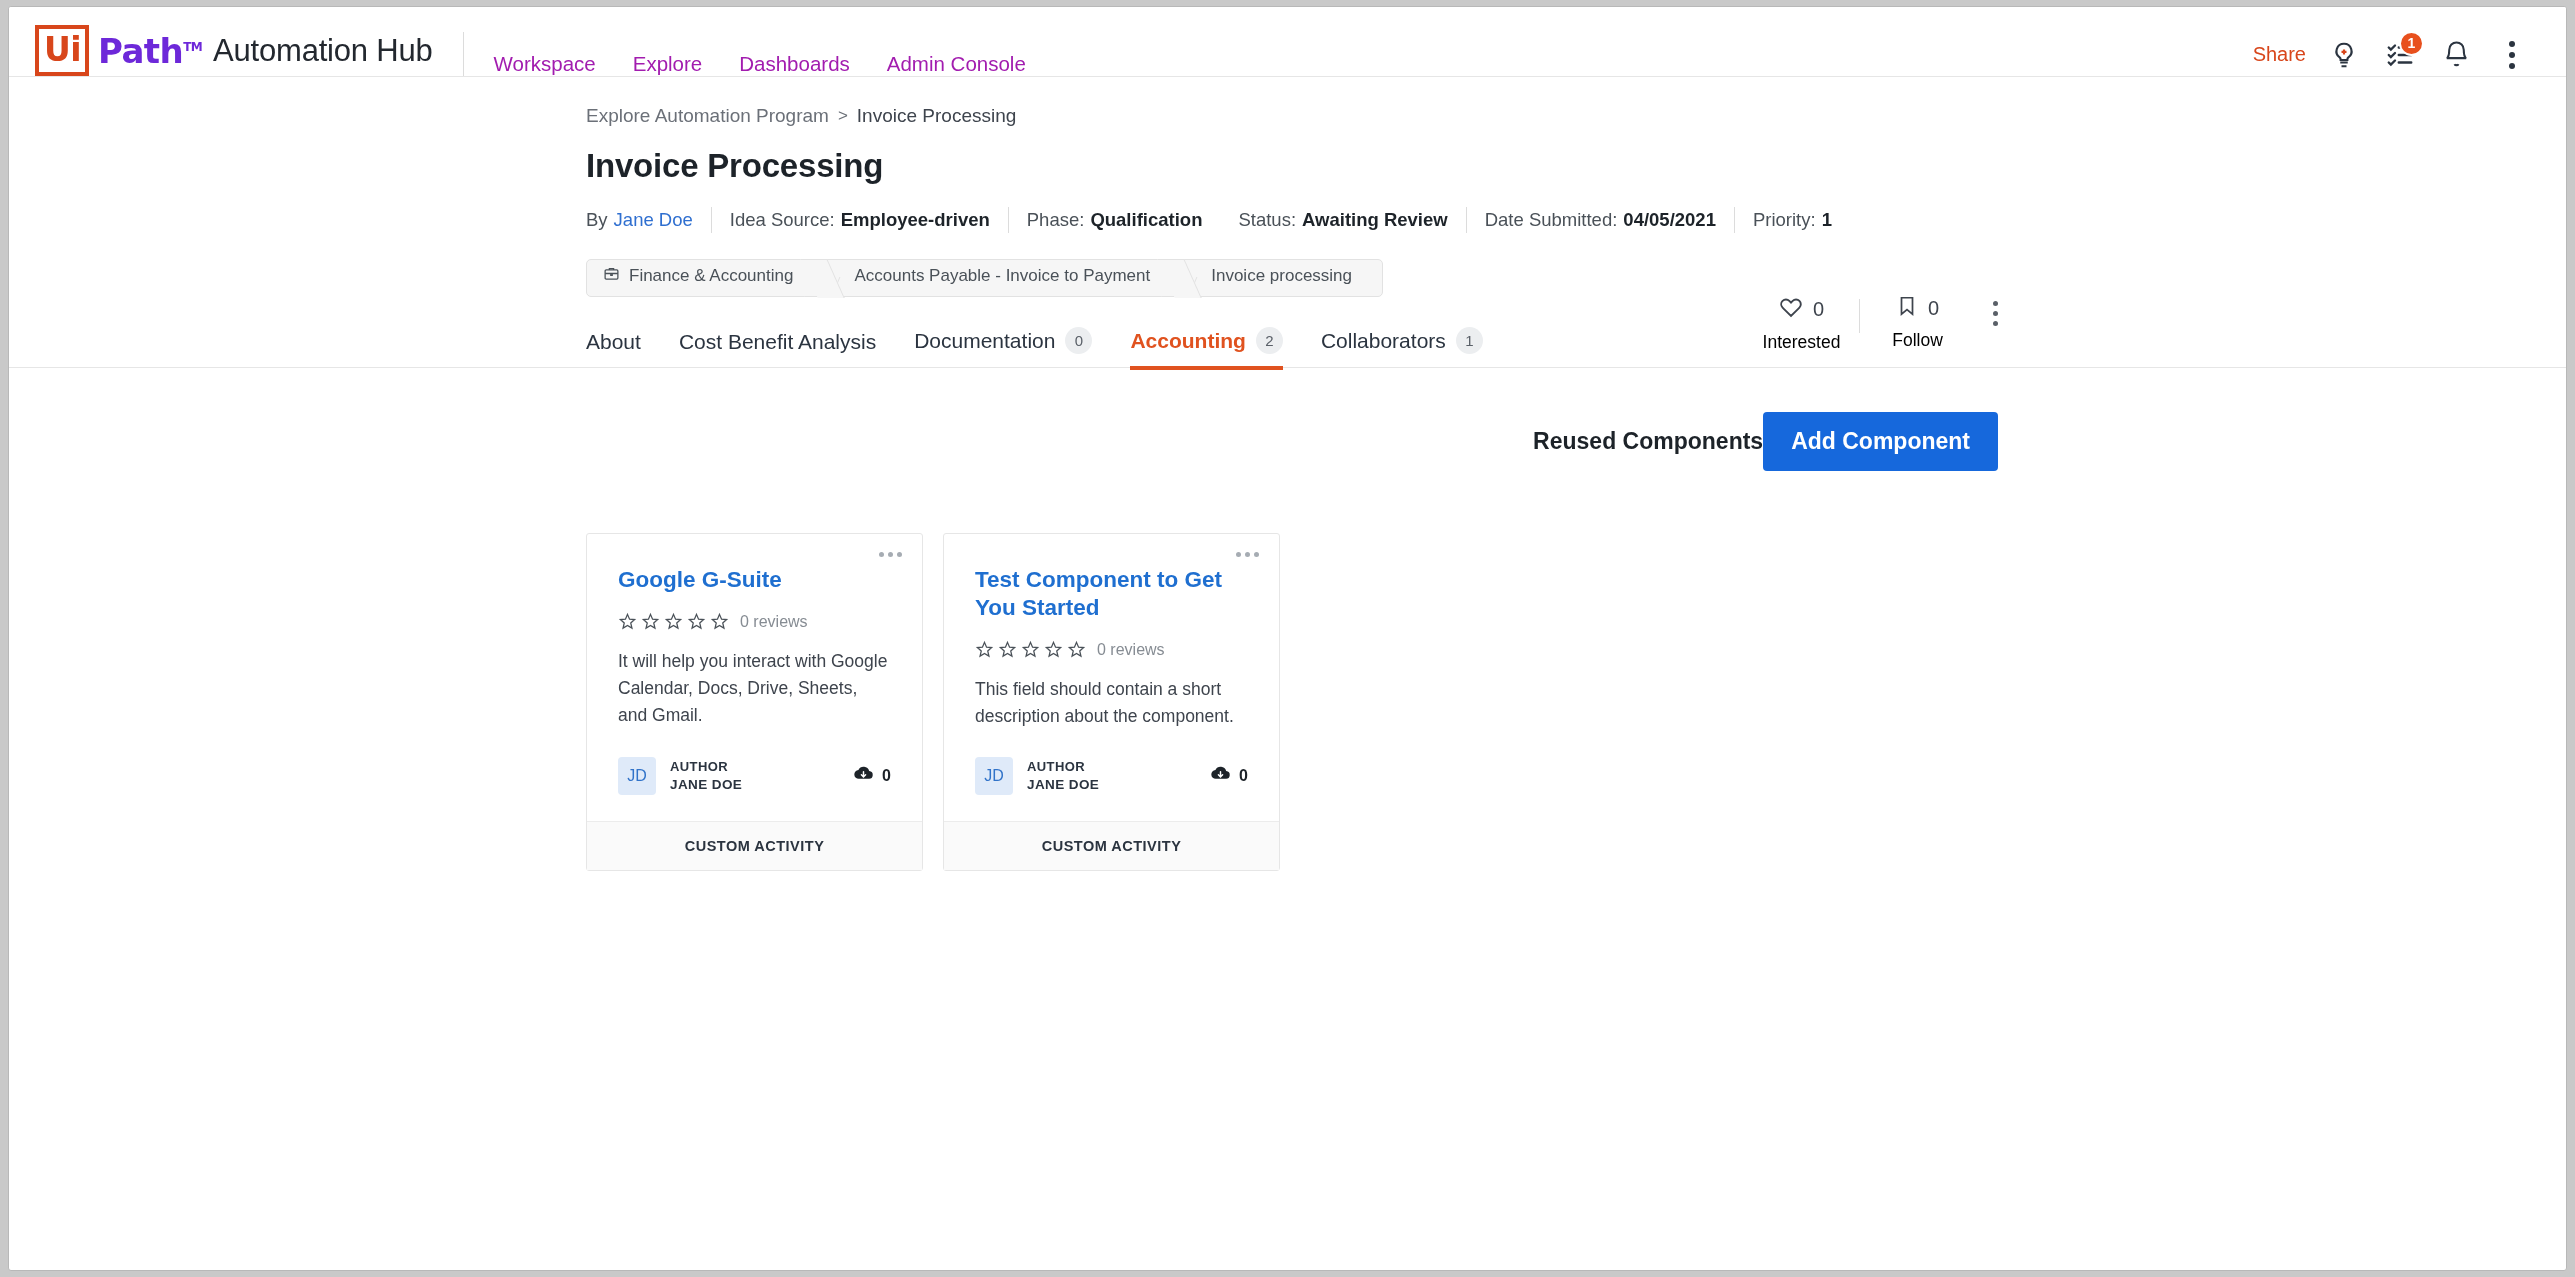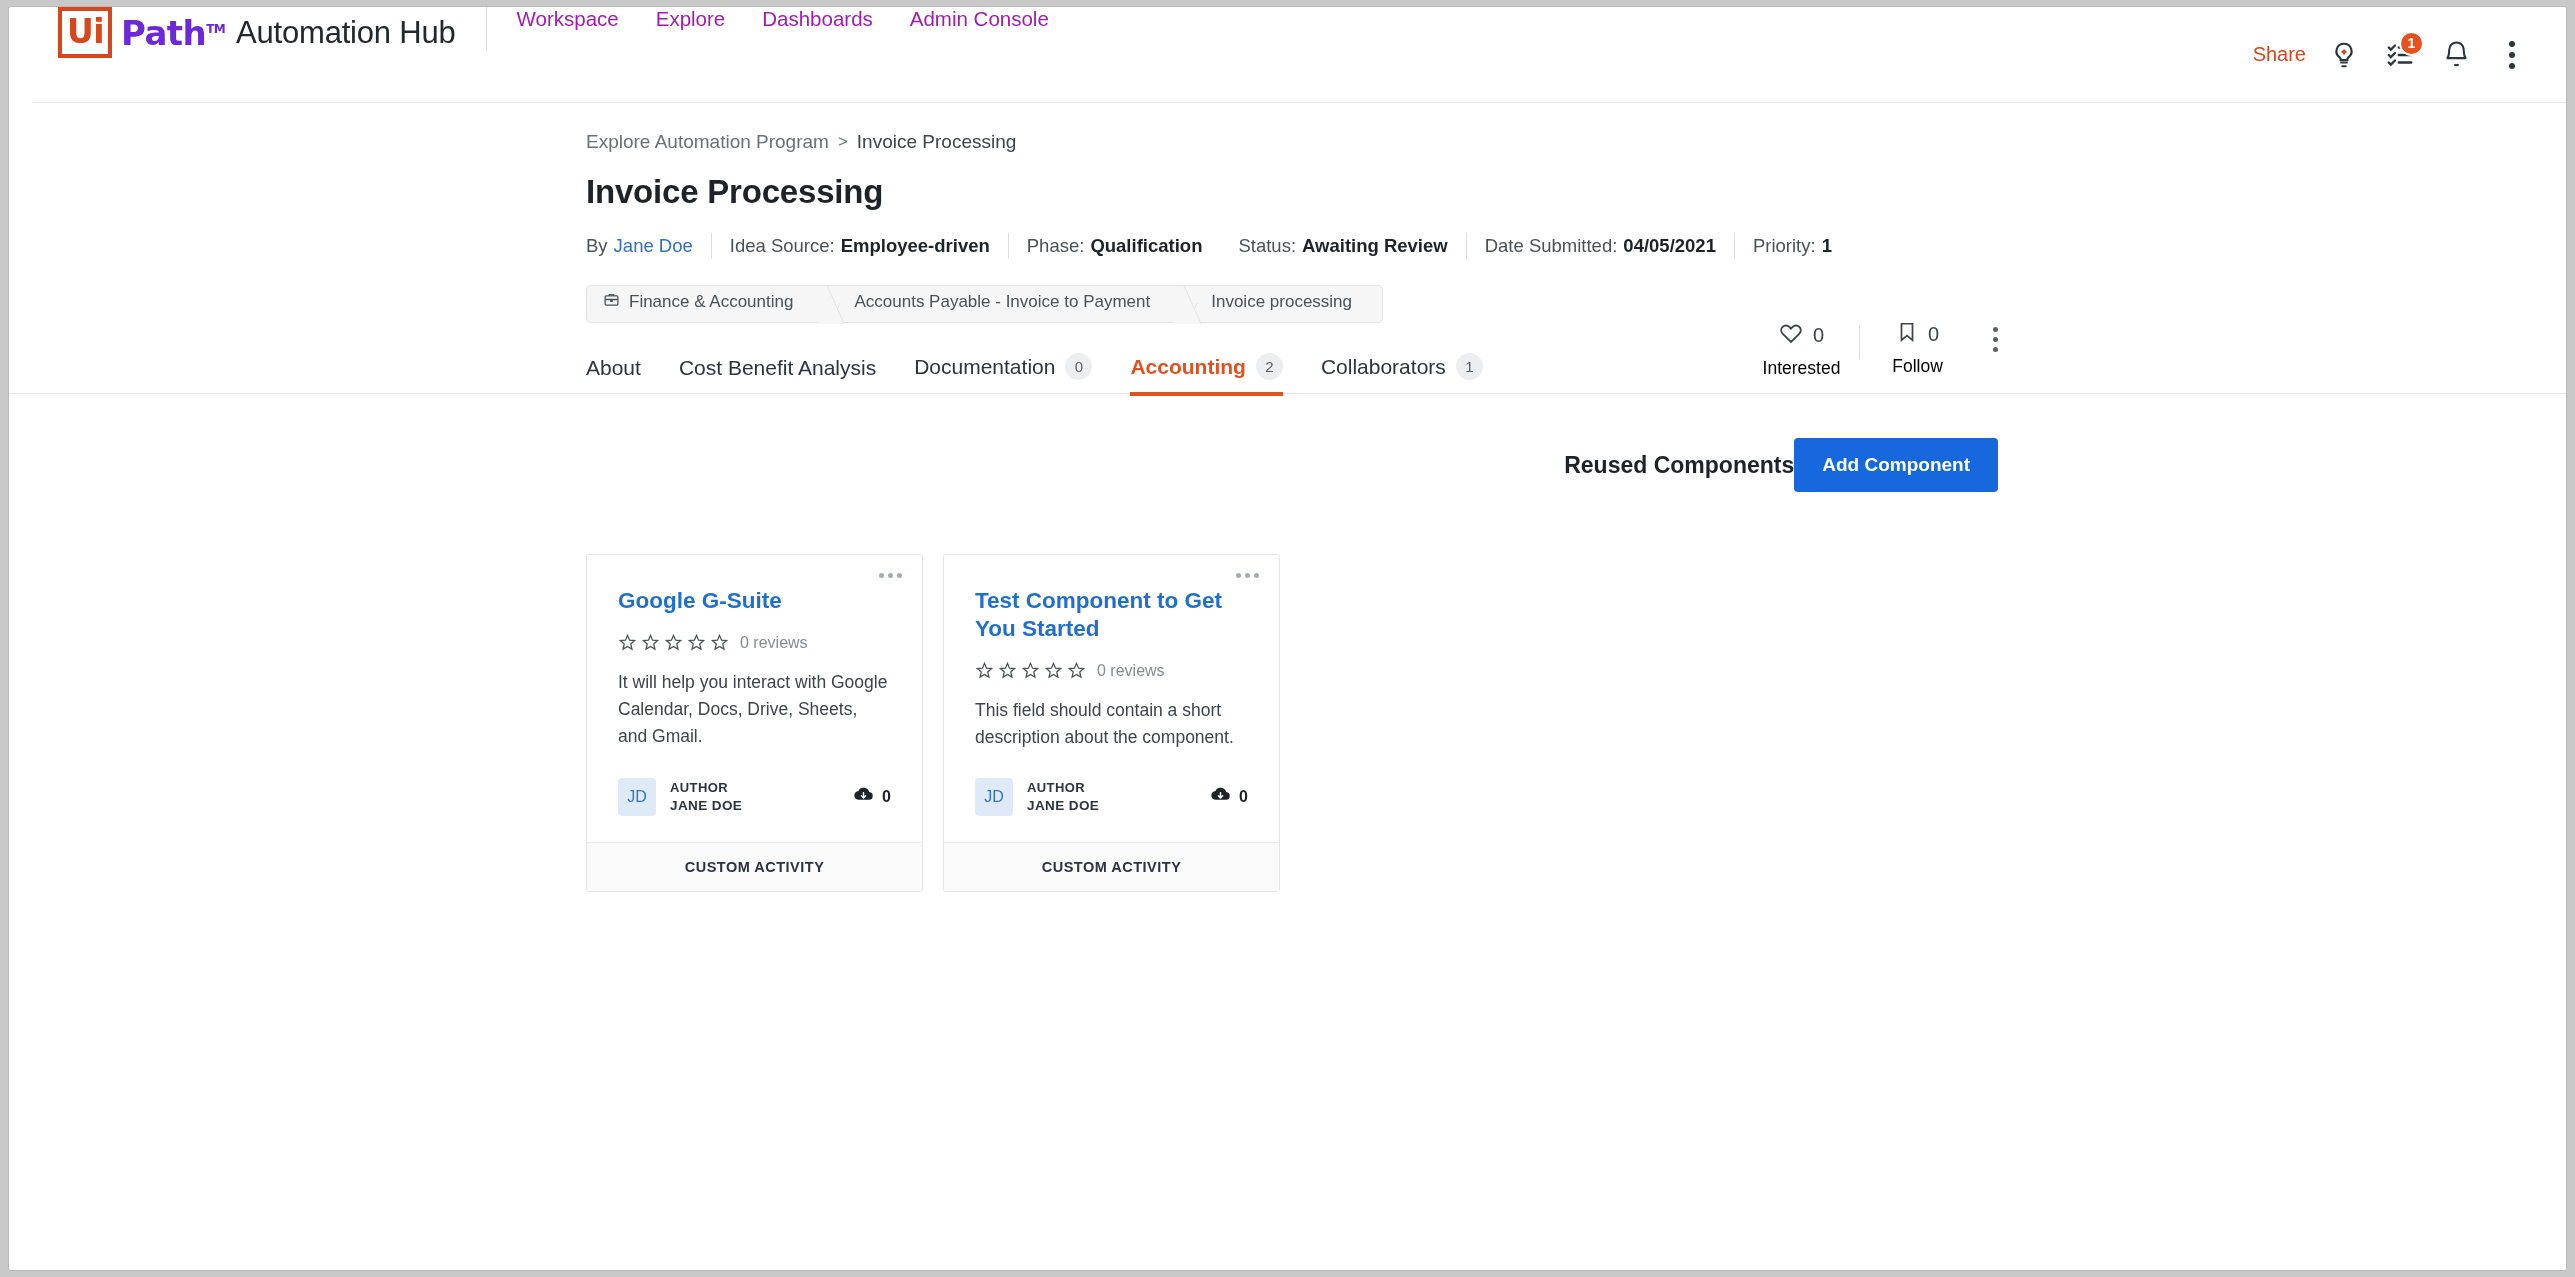--- a/index.html
+++ b/index.html
@@ -15,26 +15,25 @@
     width: 2559px; height: 1265px;
     background: #ffffff;
     border: 1px solid #b8b8b8;
     border-radius: 3px;
     overflow: hidden;
   }
 
   
   .topbar {
     position: relative;
-    height: 96px;
+    height: 70px;
     background: #ffffff;
     border-bottom: 1px solid #e6e6e6;
     display: flex;
-    align-items: flex-start;
-    margin-left: 23px;
+    align-items: flex-end;
   }
   .logo-wrap { display: flex; align-items: center; margin-left: 26px; }
   .logo-ui {
     border: 4px solid #d8461b;
     color: #d8461b;
     font-size: 33px;
     font-weight: 700;
     line-height: 1;
     padding: 4px 4px 6px 5px;
     letter-spacing: -0.5px;
@@ -228,21 +227,21 @@
   
   .section-row {
     margin-top: 44px;
     display: flex; align-items: center; justify-content: flex-end;
     width: 1412px;
   }
   .section-title { font-size: 23px; font-weight: 700; color: #1d2329; }
   .btn-primary {
     background: #1668dc;
     color: #ffffff;
-    font-size: 19px;
+    font-size: 23px;
     font-weight: 700;
     border: none;
     border-radius: 4px;
     padding: 16px 28px;
     cursor: pointer;
     font-family: "Liberation Sans", sans-serif;
   }
 
   
   .cards { margin-top: 38px; display: flex; gap: 20px; }

